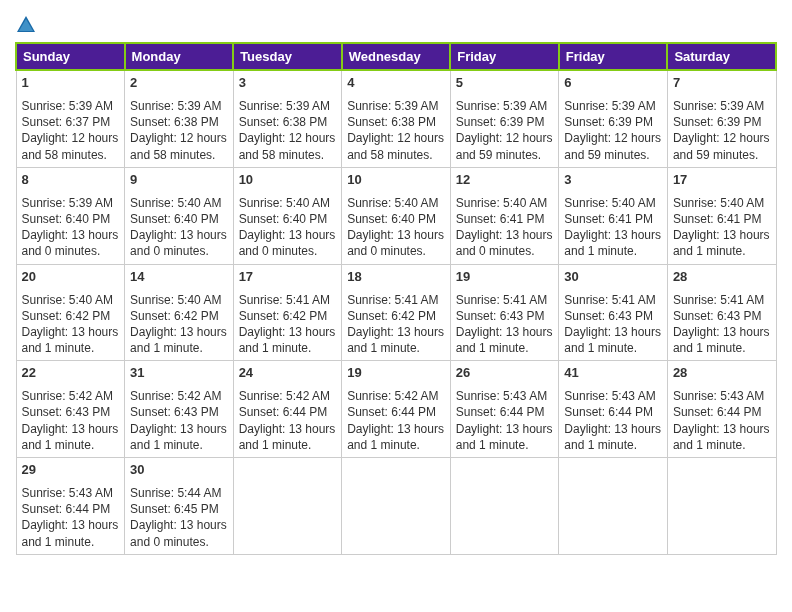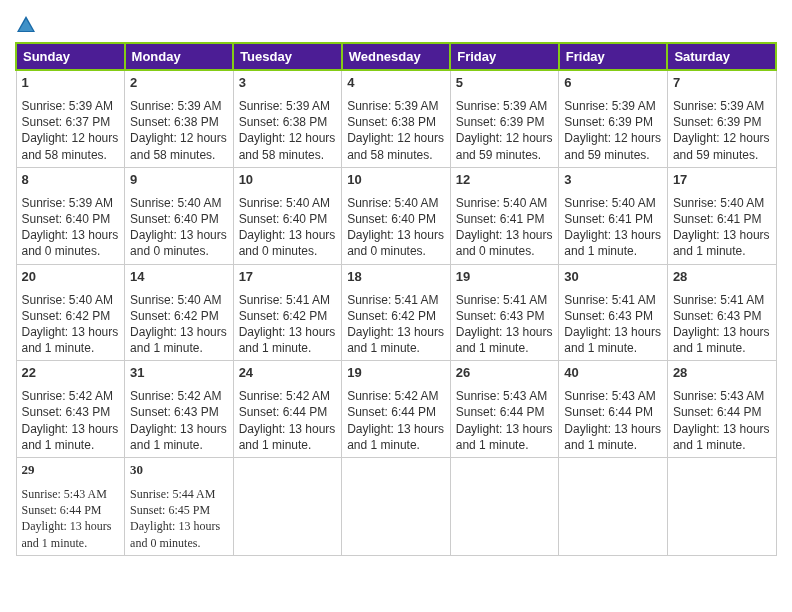--- a/index.html
+++ b/index.html
@@ -78,21 +78,20 @@
       border: 1px solid #ccc;
       vertical-align: top;
       padding: 4px 5px;
       font-size: 9.5px;
       color: #333;
       height: 82px;
       background: #fff;
     }
     .calendar tr:last-child td {
       height: 70px;
-      font-family: Liberation Serif, serif;
     }
     .day-number {
       font-size: 13px;
       font-weight: bold;
       display: block;
       margin-bottom: 2px;
     }
     .day-info {
       font-size: 12px;
       color: #333;
@@ -346,21 +345,21 @@
       </td>
           <td>
         <span class="day-number">26</span>
         <div class="day-info">
           Sunrise: 5:43 AM<br>
           Sunset: 6:44 PM<br>
           Daylight: 13 hours and 1 minute.
         </div>
       </td>
           <td>
-        <span class="day-number">40</span>
+        <span class="day-number">41</span>
         <div class="day-info">
           Sunrise: 5:43 AM<br>
           Sunset: 6:44 PM<br>
           Daylight: 13 hours and 1 minute.
         </div>
       </td>
           <td>
         <span class="day-number">28</span>
         <div class="day-info">
           Sunrise: 5:43 AM<br>

